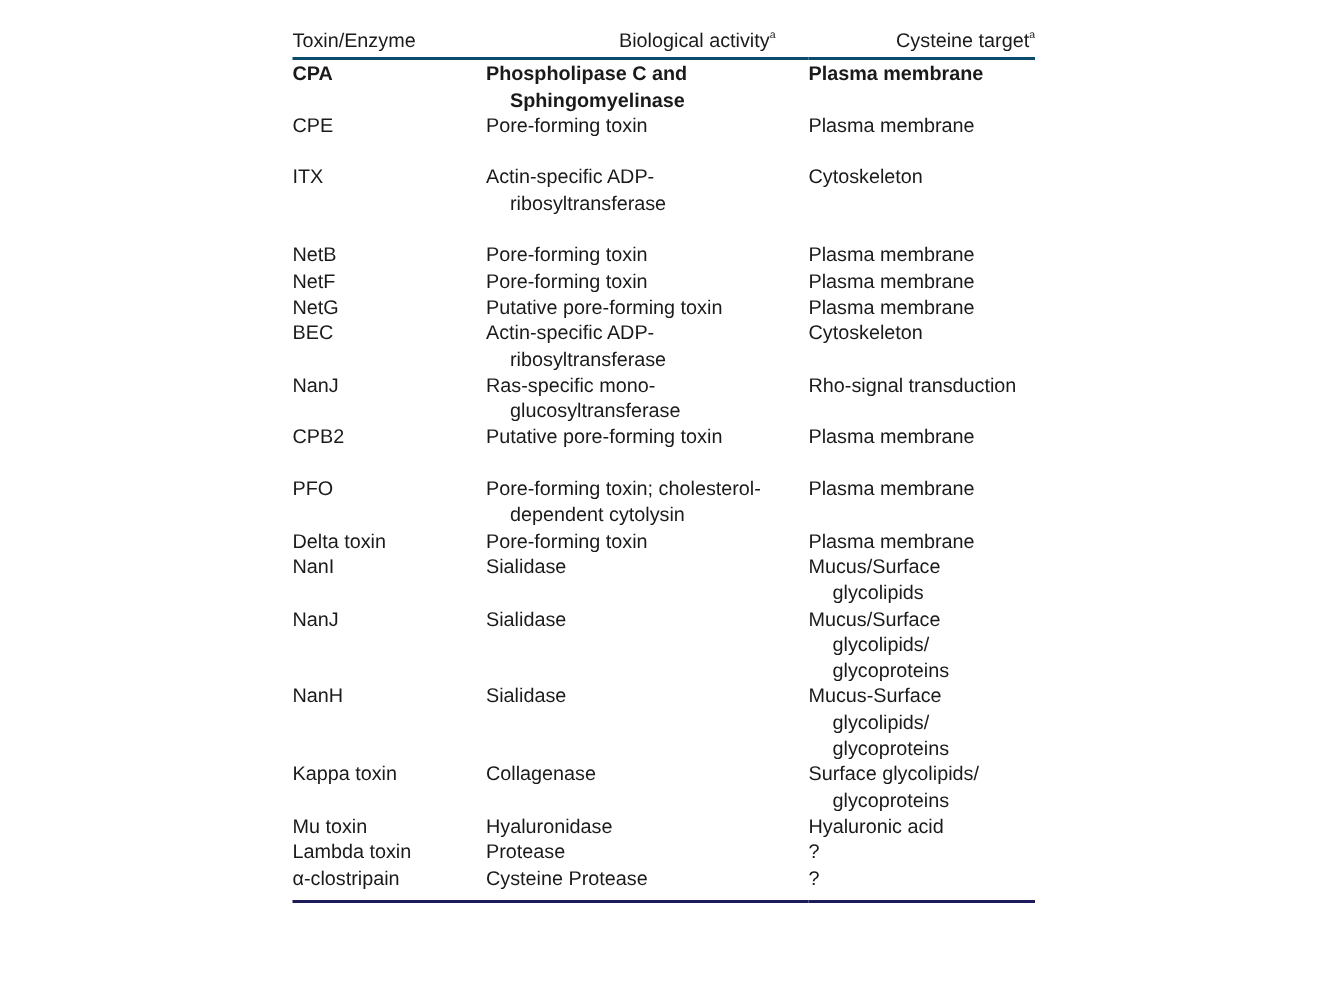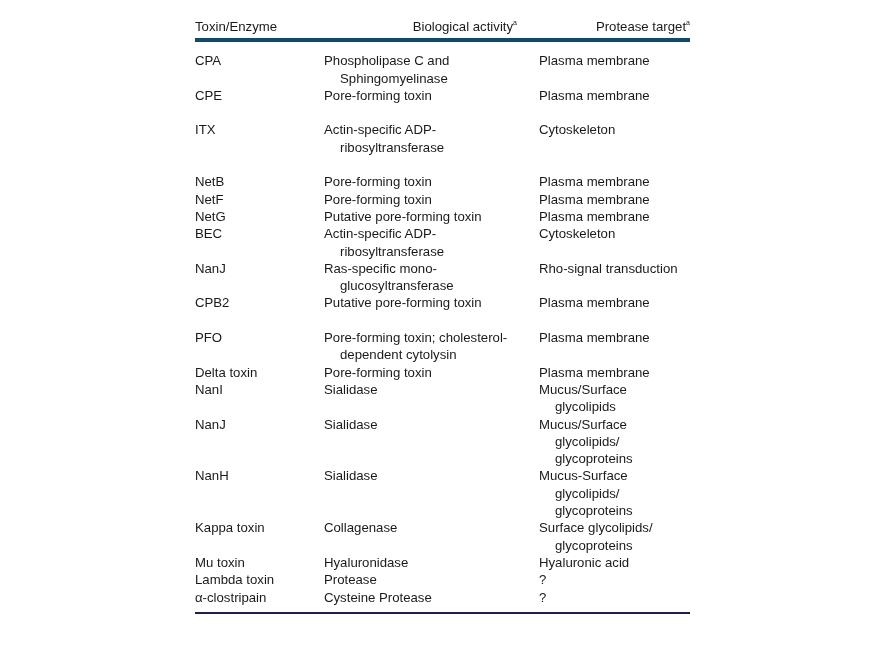--- a/index.html
+++ b/index.html
@@ -28,54 +28,54 @@
       font-size: 13.2px;
       line-height: 17.3px;
     }
     col.c1 { width: 129px; }
     col.c2 { width: 215px; }
     col.c3 { width: 151px; }
     thead th {
       font-weight: normal;
       text-align: left;
       padding: 4px 0 3px 0;
-      border-bottom: 4px solid #0c4a6e;
+      border-bottom: 2px solid #0c4a6e;
       vertical-align: bottom;
       white-space: nowrap;
     }
     thead th.h2 { text-align: right; padding-right: 22px; }
     thead th.h3 { text-align: right; padding-right: 0; }
     sup { font-size: 7px; line-height: 0; vertical-align: 6px; }
     tbody td {
       padding: 0;
       vertical-align: top;
       white-space: nowrap;
       overflow: hidden;
     }
     tbody td .ln { display: block; }
     tbody td .ln.indent { padding-left: 16px; }
-    tbody tr.first td { padding-top: 10px; }
+    tbody tr.first td { padding-top: 0; font-weight: bold; }
     tbody tr.gap td { padding-bottom: 17.3px; }
     tbody tr.last td { padding-bottom: 6px; border-bottom: 2px solid #1c1c5a; }
   </style>
 </head>
 <body>
 
 <div class="table-wrap">
   <table>
     <colgroup>
         <col class="c1">
         <col class="c2">
         <col class="c3">
       </colgroup>
     <thead>
       <tr>
         <th class="h1"><span>Toxin/Enzyme</span></th>
         <th class="h2"><span>Biological activity</span><sup>a</sup></th>
-        <th class="h3"><span>Protease target</span><sup>a</sup></th>
+        <th class="h3"><span>Cysteine target</span><sup>a</sup></th>
       </tr>
     </thead>
     <tbody id="tbody">
 
     <tr class="first">
           <td>
             <span class="ln">CPA</span>
           </td>
           <td>
             <span class="ln">Phospholipase C and</span>

